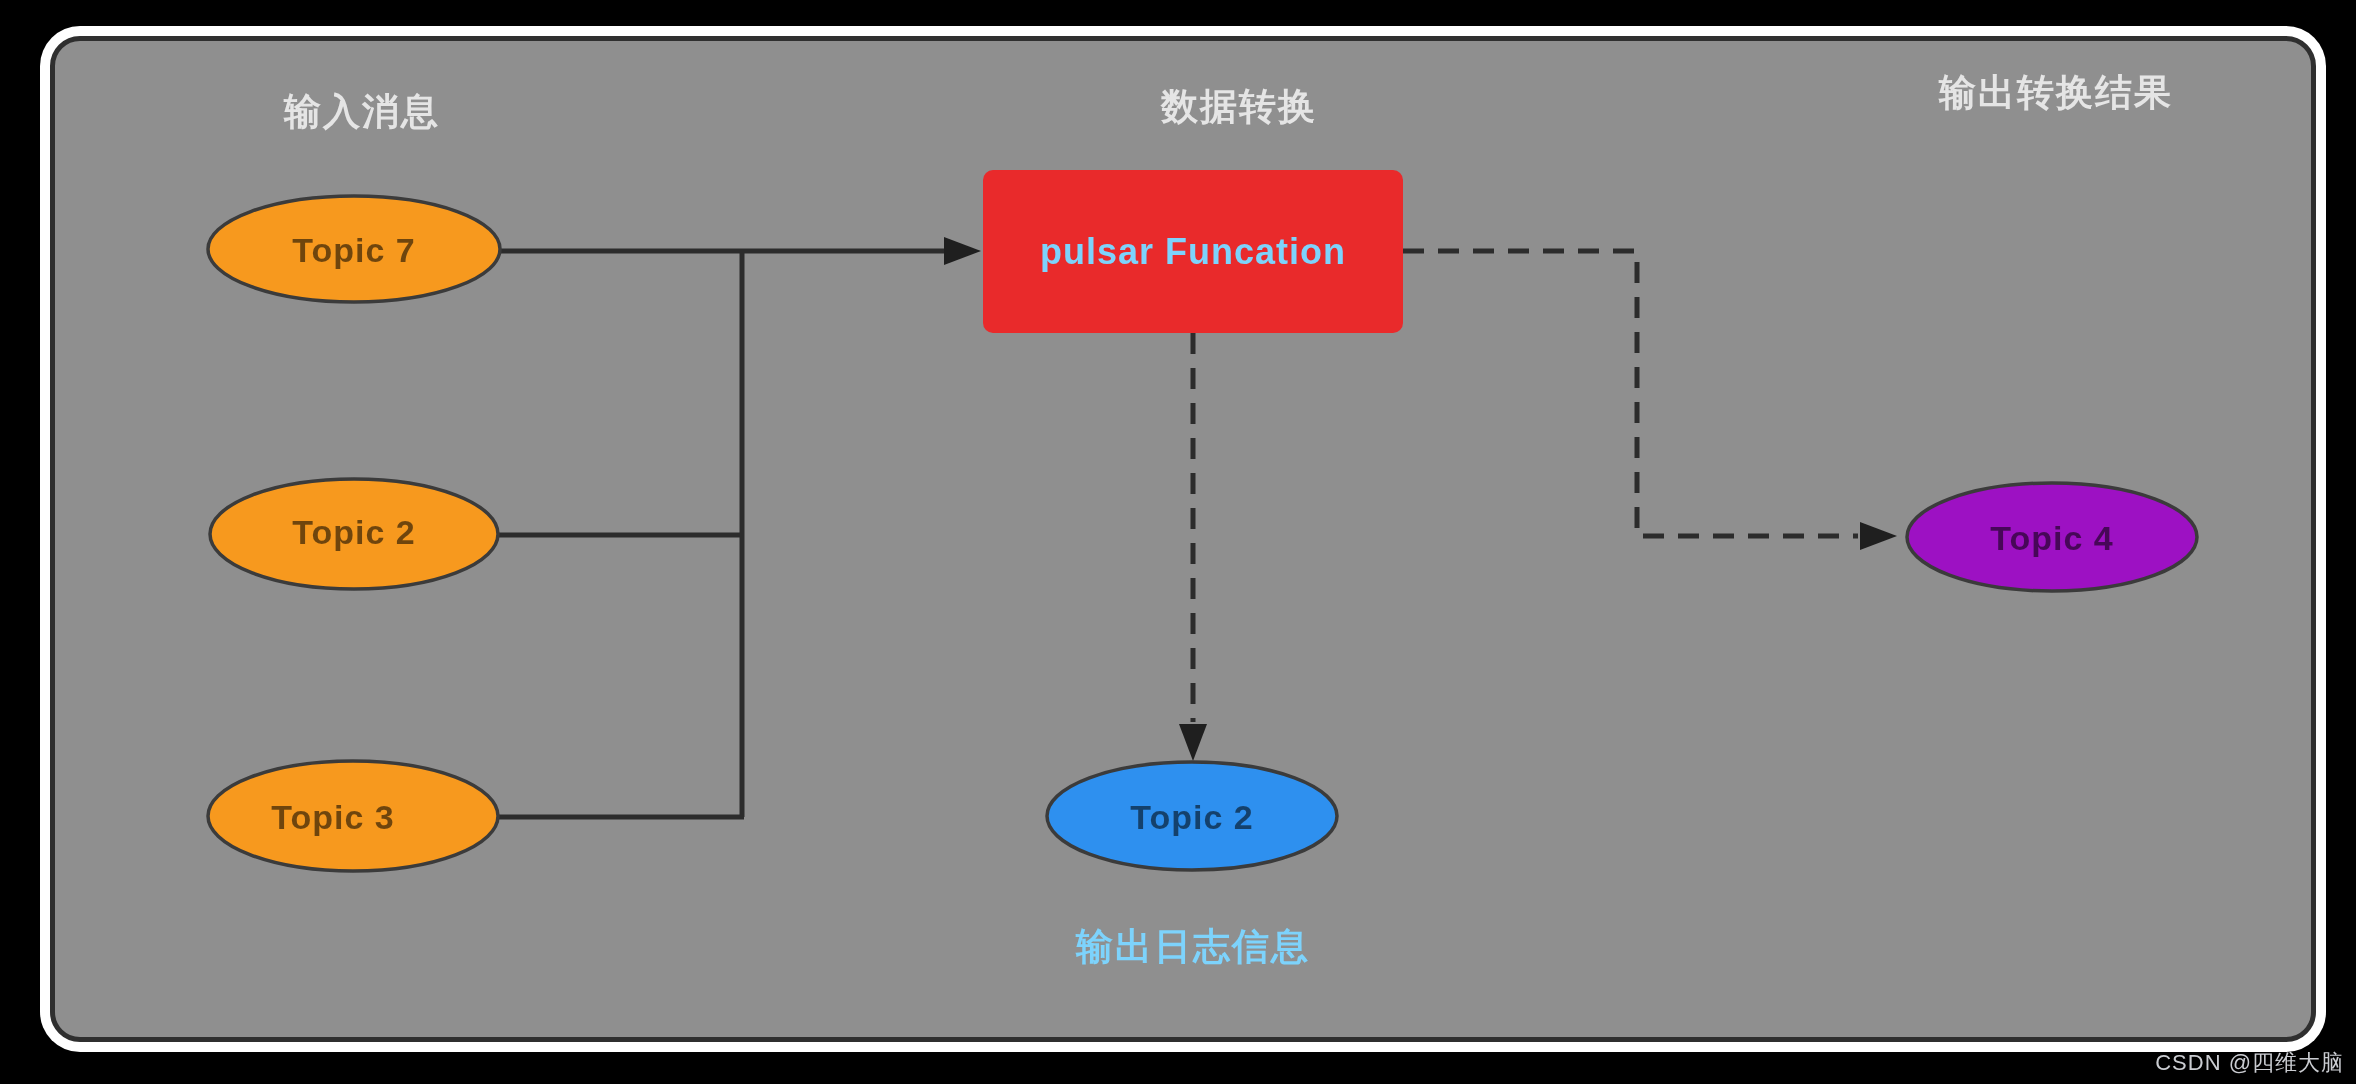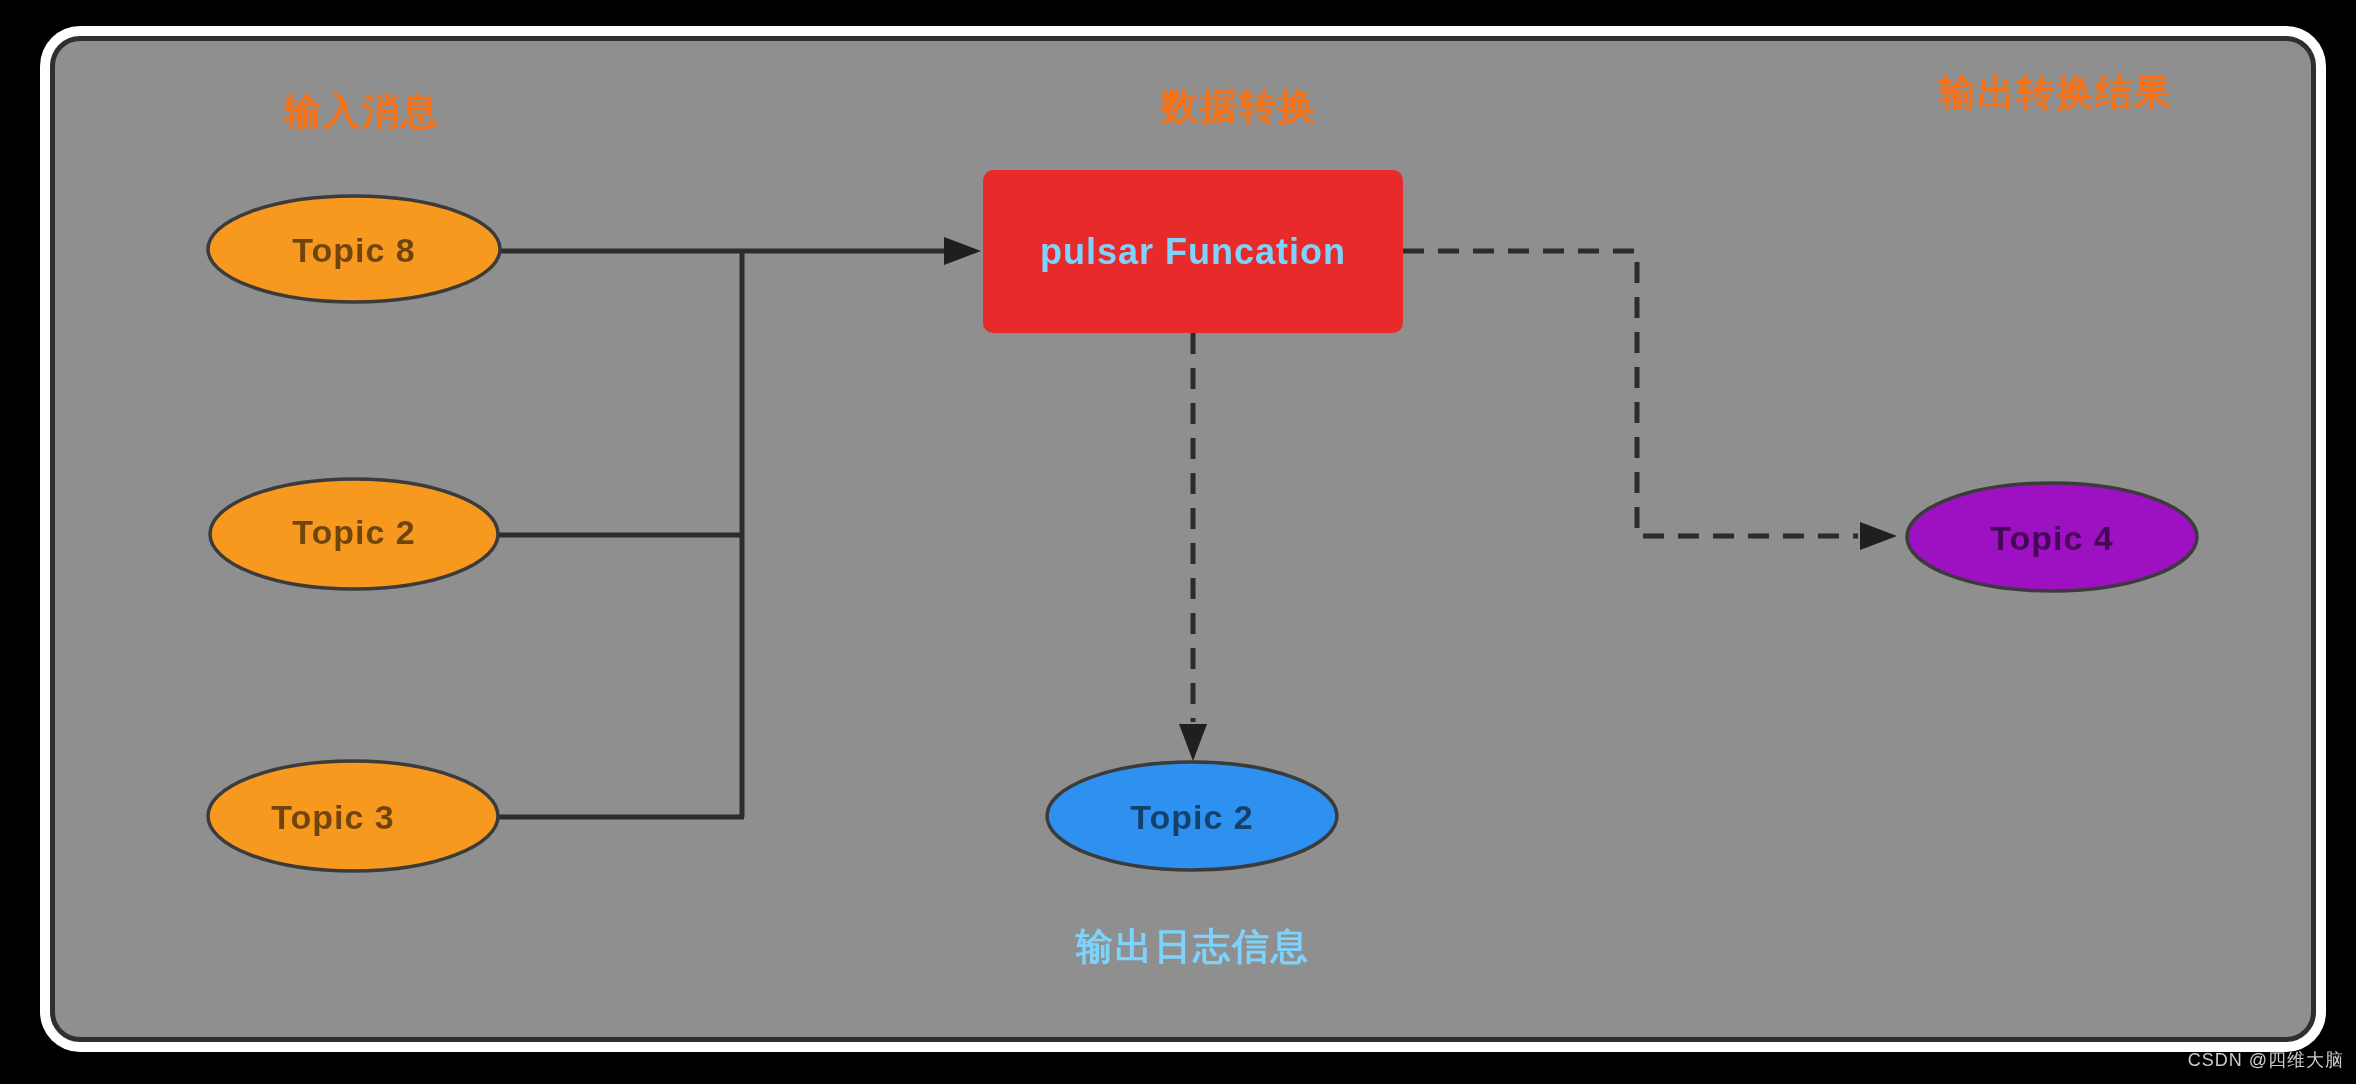--- a/index.html
+++ b/index.html
@@ -19,27 +19,27 @@
   svg.wires{position:absolute;left:0;top:0;display:block}
   .edge{fill:none;stroke:#2c2c2c;stroke-width:5}
   .dashed{stroke-dasharray:21 14}
   .arrow{fill:#1f1f1f;stroke:none}
   .node-shape{stroke:#3b3b3b;stroke-width:3.5}
   .fn-shape{stroke:none}
   .label{
     position:absolute;transform:translate(-50%,-50%);
     white-space:nowrap;font-weight:bold;line-height:1;
   }
-  .header{font-size:37px;color:#f97316;letter-spacing:2px}
+  .header{font-size:37px;color:#e5e5e5;letter-spacing:2px}
   .node-label{font-size:34px;color:rgba(0,0,0,0.55);letter-spacing:1px}
   .fn-label{font-size:36px;color:#7dd3fc;letter-spacing:1px}
   .footer{font-size:37px;color:#7dd3fc;letter-spacing:2px}
   .watermark{
     position:absolute;right:12px;top:1048px;
-    font-size:18px;color:#caccd1;font-weight:normal;letter-spacing:1px;
+    font-size:22px;color:#caccd1;font-weight:normal;letter-spacing:1px;
   }
 </style>
 </head>
 <body>
 
 <div class="canvas"></div>
 
 <svg class="wires" width="2356" height="1084" viewBox="0 0 2356 1084">
 
   <path class="edge" d="M500 251 H944"></path>
@@ -59,21 +59,21 @@
   <ellipse class="node-shape" cx="353" cy="816" rx="145" ry="55" fill="#F7991E"></ellipse>
   <rect class="fn-shape" x="983" y="170" width="420" height="163" rx="10" fill="#E92A2B"></rect>
   <ellipse class="node-shape" cx="2052" cy="537" rx="145" ry="54" fill="#9D11C3"></ellipse>
   <ellipse class="node-shape" cx="1192" cy="816" rx="145" ry="54" fill="#2E90EF"></ellipse>
 </svg>
 
 <div class="label header" style="left:362px;top:111px">输入消息</div>
 <div class="label header" style="left:1239px;top:106px">数据转换</div>
 <div class="label header" style="left:2056px;top:92px">输出转换结果</div>
 
-<div class="label node-label" style="left:354px;top:250px">Topic 8</div>
+<div class="label node-label" style="left:354px;top:250px">Topic 7</div>
 <div class="label node-label" style="left:354px;top:532px">Topic 2</div>
 <div class="label node-label" style="left:333px;top:817px">Topic 3</div>
 <div class="label fn-label" style="left:1193px;top:252px">pulsar Funcation</div>
 <div class="label node-label" style="left:2052px;top:538px">Topic 4</div>
 <div class="label node-label" style="left:1192px;top:817px">Topic 2</div>
 
 <div class="label footer" style="left:1193px;top:946px">输出日志信息</div>
 
 <div class="watermark">CSDN @四维大脑</div>
 

